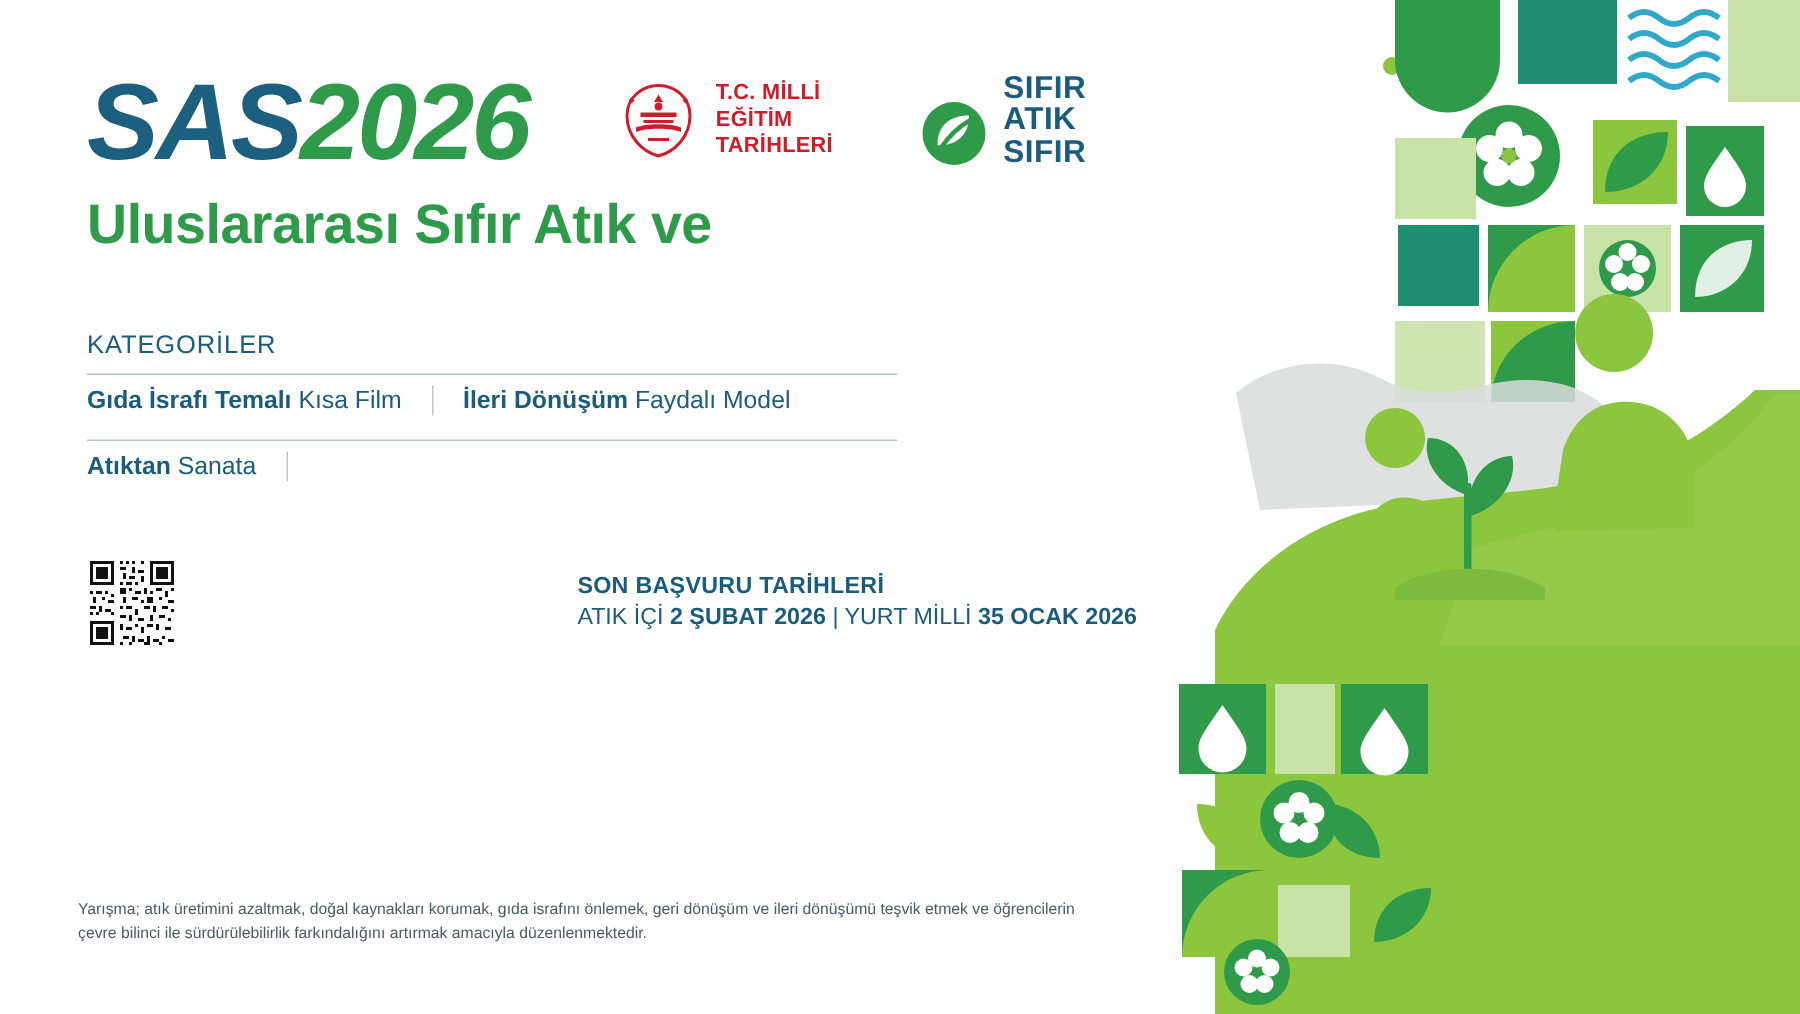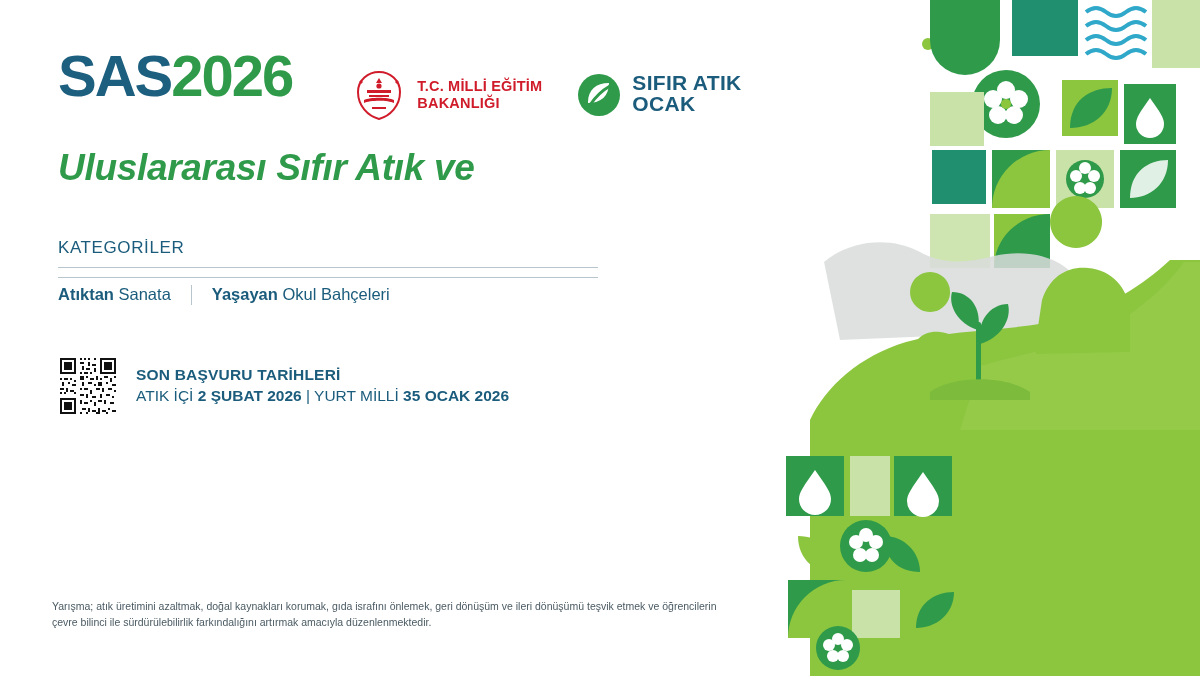--- a/index.html
+++ b/index.html
@@ -29,62 +29,61 @@
     position: absolute;
     left: 58px; top: 48px;
     width: 700px;
   }
 
   .titlerow { display: flex; align-items: flex-start; }
 
   .sas {
     font-family: "Liberation Sans", sans-serif;
     font-weight: bold;
-    font-size: 58px;
+    font-size: 72px;
     letter-spacing: -2px;
     line-height: 0.95;
     color: #1d5f7e;
     white-space: nowrap;
+    font-style: italic;
   }
   .sas .year { color: #2e9a4a; }
 
   .logos {
     display: flex;
     align-items: center;
     gap: 34px;
     margin-left: 58px;
-    margin-top: 18px;
   }
   .meb { display: flex; align-items: center; gap: 9px; }
   .meb-emblem { width: 58px; height: 58px; flex: 0 0 58px; }
   .meb-text {
     font-size: 14.5px;
     font-weight: bold;
     color: #d01c2a;
     line-height: 1.18;
     letter-spacing: .2px;
   }
-  .saz { display: flex; align-items: flex-start; gap: 10px; }
+  .saz { display: flex; align-items: flex-end; gap: 10px; }
   .saz-mark { width: 46px; height: 46px; flex: 0 0 46px; }
   .saz-text {
     font-size: 21px;
     font-weight: bold;
     color: #1b5c7c;
     line-height: 1.02;
     letter-spacing: .3px;
   }
 
   .subtitle {
-    margin-top: 22px;
+    margin-top: 12px;
     font-size: 37px;
     font-weight: bold;
     color: #2e9a4a;
     line-height: 1.18;
     letter-spacing: -0.3px;
-    font-style: italic;
   }
 
   .cats { margin-top: 48px; }
   .cats-head {
     font-size: 17px;
     font-weight: normal;
     color: #1b5c7c;
     letter-spacing: .6px;
   }
   .cats-rule {
@@ -108,20 +107,21 @@
     height: 20px;
     background: #b9c5cc;
     margin: 0 20px;
   }
 
   .deadline {
     margin-top: 44px;
     display: flex;
     align-items: center;
     gap: 18px;
+    justify-content: space-between;
   }
   .qr { width: 60px; height: 60px; flex: 0 0 60px; }
   .deadline-text { line-height: 1.35; }
   .deadline-title {
     font-size: 15.5px;
     font-weight: bold;
     color: #1b5c7c;
     letter-spacing: .2px;
   }
   .deadline-dates {
@@ -333,62 +333,69 @@
                 <path d="M22,41 h14 v2 h-14 z"></path>
               </g>
               <g fill="#d01c2a">
                 <path d="M11,14 l2,2 -2,2 -2,-2 z"></path>
                 <path d="M47,14 l2,2 -2,2 -2,-2 z"></path>
               </g>
             </svg>
           </span>
           <span class="meb-text">
             <span>T.C. MİLLİ EĞİTİM</span><br>
-            <span>BAKANLIĞI</span>
+            <span>TARİHLERİ</span>
           </span>
         </div>
 
         <div class="saz">
           <span class="saz-mark">
             <svg width="46" height="46" viewBox="0 0 46 46" xmlns="http://www.w3.org/2000/svg">
               <circle cx="23" cy="23" r="21" fill="#2e9a4a"></circle>
               <path d="M12,30 C12,18 20,11 33,11 C33,24 25,31 12,31 Z" fill="#ffffff"></path>
               <path d="M14,33 C20,24 27,18 34,14" stroke="#2e9a4a" stroke-width="3" fill="none"></path>
             </svg>
           </span>
           <span class="saz-text">
             <span>SIFIR ATIK</span><br>
-            <span>OCAK</span>
+            <span>SIFIR</span>
           </span>
         </div>
 
       </div>
     </div>
 
     <div class="subtitle">
       <span>Uluslararası Sıfır Atık ve</span><br>
     </div>
 
     <div class="cats">
       <div class="cats-head">KATEGORİLER</div>
       <div class="cats-rule"></div>
 
+      <div class="cat-line">
+        <div class="cat-item">
+          <b>Gıda İsrafı Temalı</b>
+          <span>Kısa Film</span>
+        </div>
+        <div class="vsep"></div>
+        <div class="cat-item">
+          <b>İleri Dönüşüm</b>
+          <span>Faydalı Model</span>
+        </div>
+      </div>
 
       <div class="cats-rule"></div>
 
       <div class="cat-line">
         <div class="cat-item">
           <b>Atıktan</b>
           <span>Sanata</span>
         </div>
         <div class="vsep"></div>
-        <div class="cat-item">
-          <b>Yaşayan</b>
-          <span>Okul Bahçeleri</span>
-        </div>
       </div>
     </div>
 
     <div class="deadline">
       <span class="qr">
         <svg width="60" height="60" viewBox="0 0 30 30" xmlns="http://www.w3.org/2000/svg" shape-rendering="crispEdges">
           <rect width="30" height="30" fill="#ffffff"></rect>
           <g fill="#111111">
 
             <path d="M1,1 h8 v8 h-8 z M2,2 v6 h6 v-6 z"></path>

